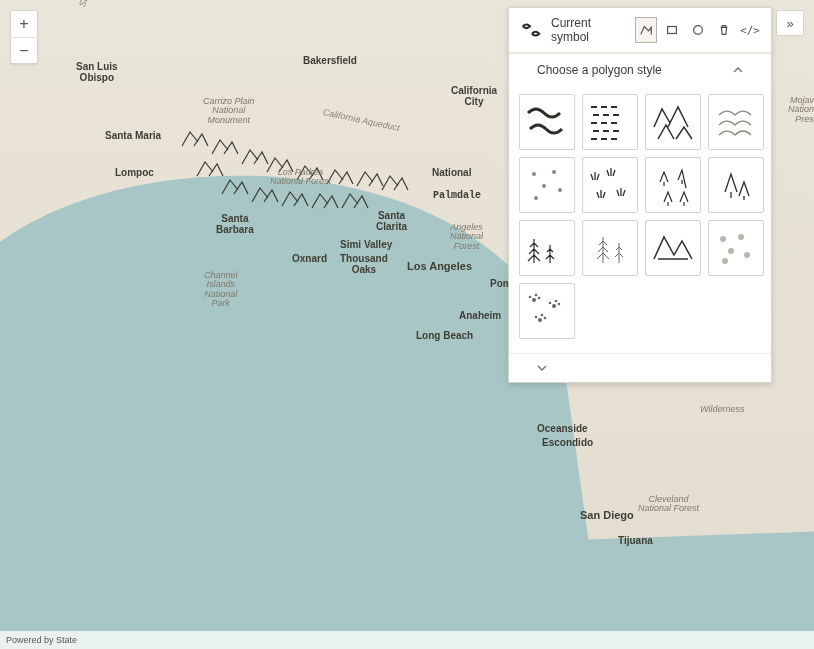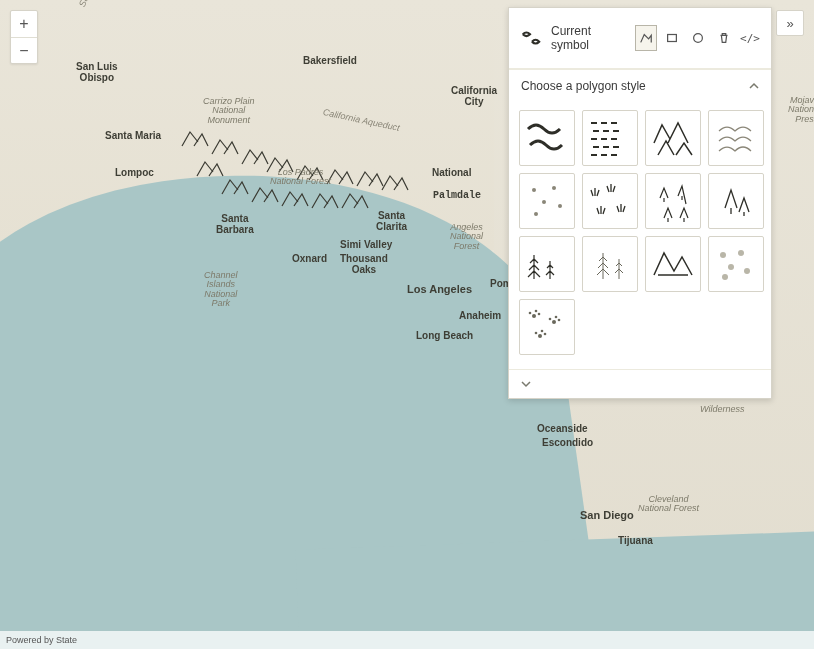--- a/index.html
+++ b/index.html
@@ -75,39 +75,39 @@
   }
 
   
   .panel {
     position: absolute; top: 7px; right: 42px;
     width: 264px; background: #fff; border: 1px solid #d6d3c8;
     box-shadow: 0 2px 6px rgba(0,0,0,0.15);
     font-size: 12px; color: #3b3b3b;
   }
   .panel-header {
-    display: flex; align-items: center; padding: 16px 10px; gap: 8px;
+    display: flex; align-items: center; padding: 8px 10px; gap: 8px;
     border-bottom: 1px solid #eceade;
   }
   .cur-swatch {
     width: 24px; height: 24px; display:flex; align-items:center; justify-content:center;
   }
   .cur-label { flex: 1; font-size: 12px; color: #3b3b3b; }
   .tabbar { display: flex; gap: 4px; align-items: center; }
   .tab {
     width: 22px; height: 26px; display: flex; align-items: center; justify-content: center;
     border: 1px solid transparent; cursor: pointer;
   }
   .tab.sel { border-color: #b8b5a8; background: #f6f4ec; }
   .tab svg { width: 14px; height: 14px; stroke: #555; fill: none; stroke-width: 1.4; }
   .tab.code { font-family: monospace; font-size: 11px; color: #555; }
 
   .section-head {
     display: flex; align-items: center; justify-content: space-between;
-    padding: 9px 12px; font-size: 12px; color: #3b3b3b; cursor: pointer;
+    padding: 9px 28px; font-size: 12px; color: #3b3b3b; cursor: pointer;
     border-top: 1px solid #eceade;
   }
   .section-head:first-of-type { border-top: none; }
   .chev { width: 10px; height: 10px; stroke: #7a7a6e; fill:none; stroke-width:1.5; }
 
   .style-grid {
     padding: 8px 10px 14px; display: grid; grid-template-columns: repeat(4, 56px);
     gap: 7px;
   }
   .style-cell {
@@ -188,21 +188,21 @@
   <div class="lbl city" style="left:115px;top:168px;">Lompoc</div>
   <div class="lbl park" style="left:270px;top:168px;">Los Padres<br>National Forest</div>
   <div class="lbl city" style="left:432px;top:168px;">National</div>
   <div class="lbl city" style="left:433px;top:191px;font-family:Liberation Mono, monospace;">Palmdale</div>
   <div class="lbl city" style="left:216px;top:214px;">Santa<br>Barbara</div>
   <div class="lbl city" style="left:376px;top:211px;">Santa<br>Clarita</div>
   <div class="lbl park" style="left:450px;top:223px;">Angeles<br>National<br>Forest</div>
   <div class="lbl city" style="left:340px;top:240px;">Simi Valley</div>
   <div class="lbl city" style="left:292px;top:254px;">Oxnard</div>
   <div class="lbl city" style="left:340px;top:254px;">Thousand<br>Oaks</div>
-  <div class="lbl city big" style="left:407px;top:284px;">Los Angeles</div>
+  <div class="lbl city big" style="left:407px;top:261px;">Los Angeles</div>
   <div class="lbl city" style="left:490px;top:279px;">Pom</div>
   <div class="lbl city" style="left:459px;top:311px;">Anaheim</div>
   <div class="lbl city" style="left:416px;top:331px;">Long Beach</div>
   <div class="lbl park" style="left:204px;top:271px;">Channel<br>Islands<br>National<br>Park</div>
   <div class="lbl city" style="left:537px;top:424px;">Oceanside</div>
   <div class="lbl city" style="left:542px;top:438px;">Escondido</div>
   <div class="lbl park" style="left:638px;top:495px;">Cleveland<br>National Forest</div>
   <div class="lbl city big" style="left:580px;top:510px;">San Diego</div>
   <div class="lbl city" style="left:618px;top:536px;">Tijuana</div>
   <div class="lbl water" style="left:322px;top:116px;transform:rotate(12deg);">California Aqueduct</div>

